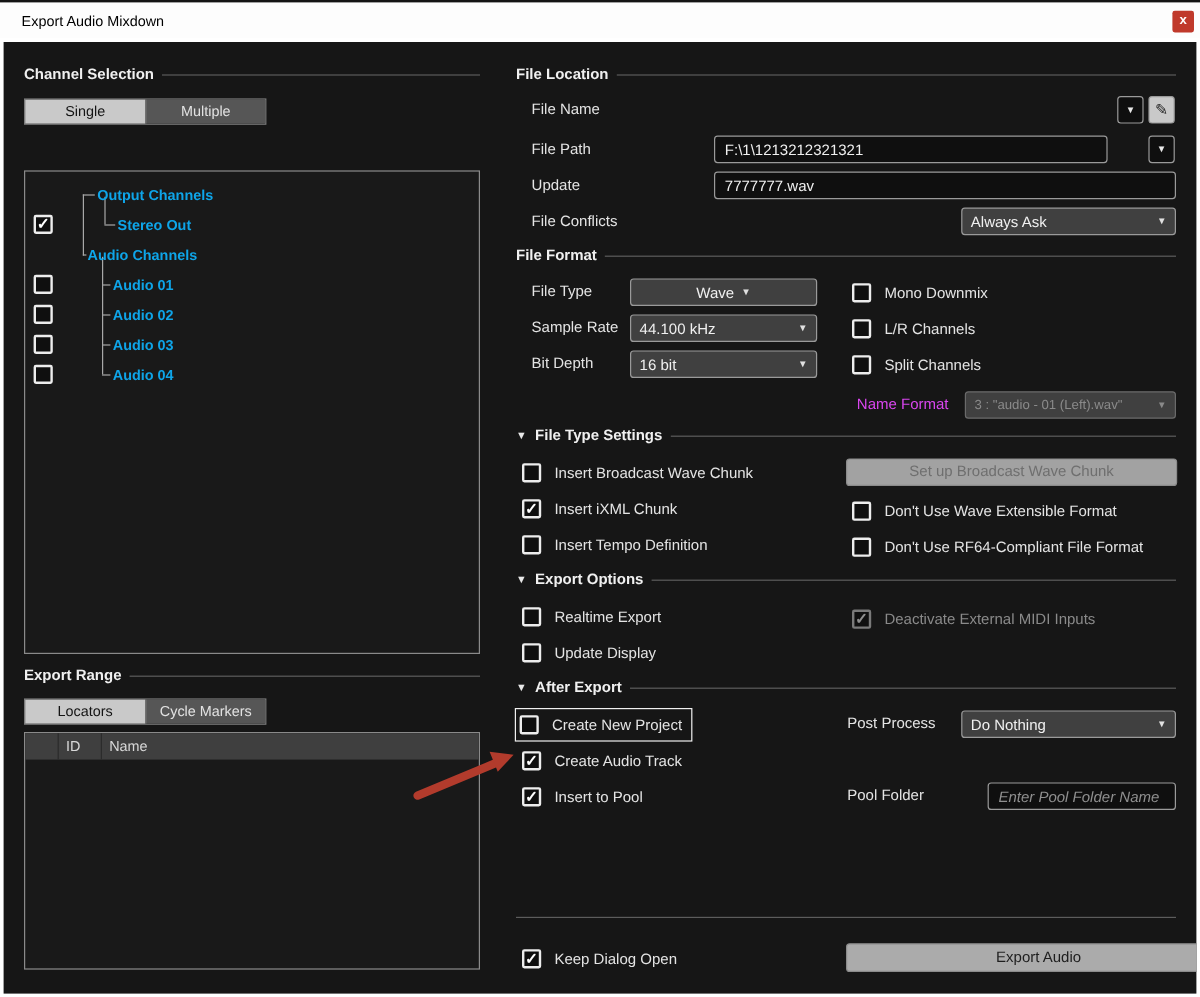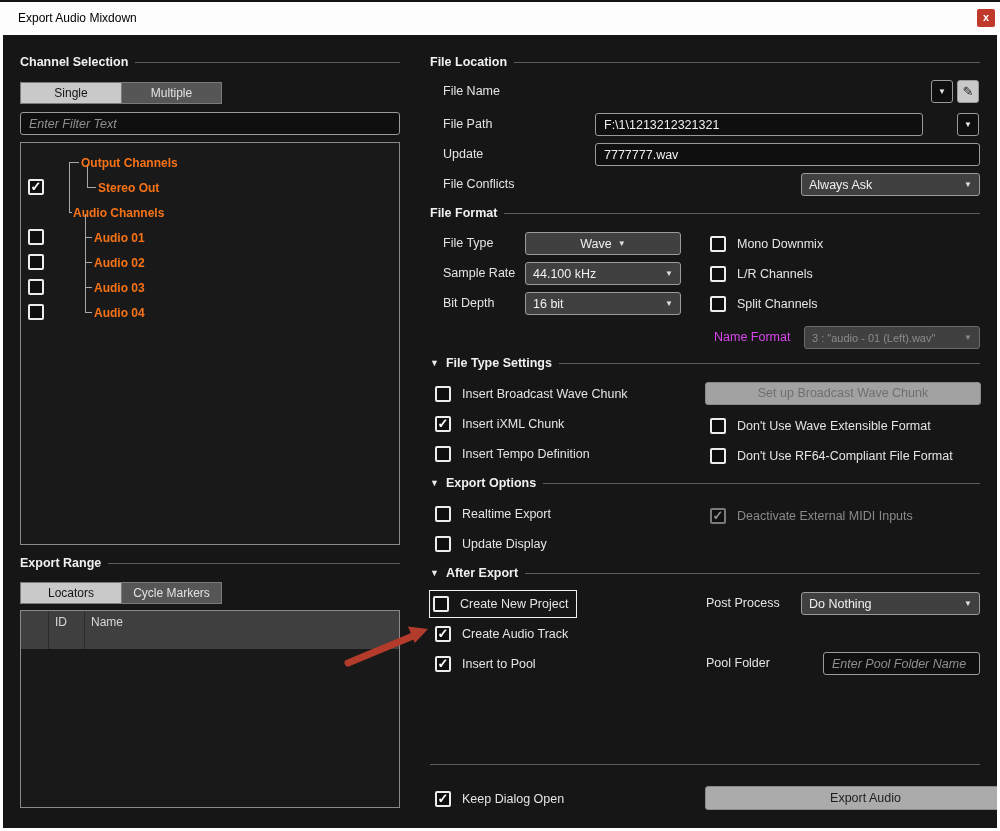--- a/index.html
+++ b/index.html
@@ -64,24 +64,24 @@
   .cb.dis { border-color: #7a7a7a; color: #8f8f8f; }
   .cbrow .cl { margin-left: 11px; font-size: 12.5px; color: #e4e4e4; white-space: nowrap; }
   .cbrow.disrow .cl { color: #8a8a8a; }
   .cbrow.focus { outline: 1px solid #f0f0f0; padding: 3px 8px 3px 3px; height: 26px; }
   .gbtn {
     position: absolute; background: #a2a2a2; border: 1px solid #8b8b8b; border-radius: 3px;
     text-align: center; font-size: 12.5px; color: #6f6f6f; line-height: 21px; cursor: default;
   }
   .gbtn.en { color: #1e1e1e; background: #ababab; }
   .panel { position: absolute; background: #191919; border: 1px solid #8a8a8a; }
-  .tree-label { position: absolute; font-size: 12px; font-weight: bold; color: #f97316; white-space: nowrap; cursor: default; }
+  .tree-label { position: absolute; font-size: 12px; font-weight: bold; color: #0ea5e9; white-space: nowrap; cursor: default; }
   .vl { position: absolute; width: 1px; background: #a8a8a8; }
   .hl { position: absolute; height: 1px; background: #a8a8a8; }
-  .thead { position: absolute; left: 0; top: 0; right: 0; height: 38px; background: #3f3f3f; display: flex; font-size: 12px; color: #d8d8d8; }
+  .thead { position: absolute; left: 0; top: 0; right: 0; height: 22px; background: #3f3f3f; display: flex; font-size: 12px; color: #d8d8d8; }
   .th { line-height: 22px; padding-left: 6px; border-right: 1px solid #2b2b2b; }
   .th.c0 { width: 28px; } .th.c1 { width: 36px; } .th.c2 { flex: 1; border-right: none; }
   .sepline { position: absolute; height: 1px; background: #5c5c5c; }
   .arrow-svg { position: absolute; left: 0; top: 0; pointer-events: none; z-index: 20; }
 </style>
 </head>
 <body>
 
 <div class="titlebar">
   <span class="t">Export Audio Mixdown</span>
@@ -94,21 +94,20 @@
   <div class="sec" style="left:17px; top:20px; width:380px;">
     <span>Channel Selection</span>
     <span class="ln"></span>
   </div>
 
   <div class="tabs" style="left:17px; top:47px;">
     <div class="tab on">Single</div>
     <div class="tab off">Multiple</div>
   </div>
 
-  <input class="inp" style="left: 17px; top: 77px; width: 380px;" placeholder="Enter Filter Text">
 
   <div class="panel" style="left:17px; top:107px; width:380px; height:403px;">
 
     <div class="vl" style="left:48px; top:19px; height:51px;"></div>
     <div class="hl" style="left:48px; top:19px; width:10px;"></div>
     <div class="hl" style="left:48px; top:69px; width:3px;"></div>
     <div class="vl" style="left:66px; top:21px; height:23px;"></div>
     <div class="hl" style="left:66px; top:44px; width:9px;"></div>
     <div class="vl" style="left:64px; top:71px; height:98px;"></div>
     <div class="hl" style="left:64px; top:94px;  width:7px;"></div>

